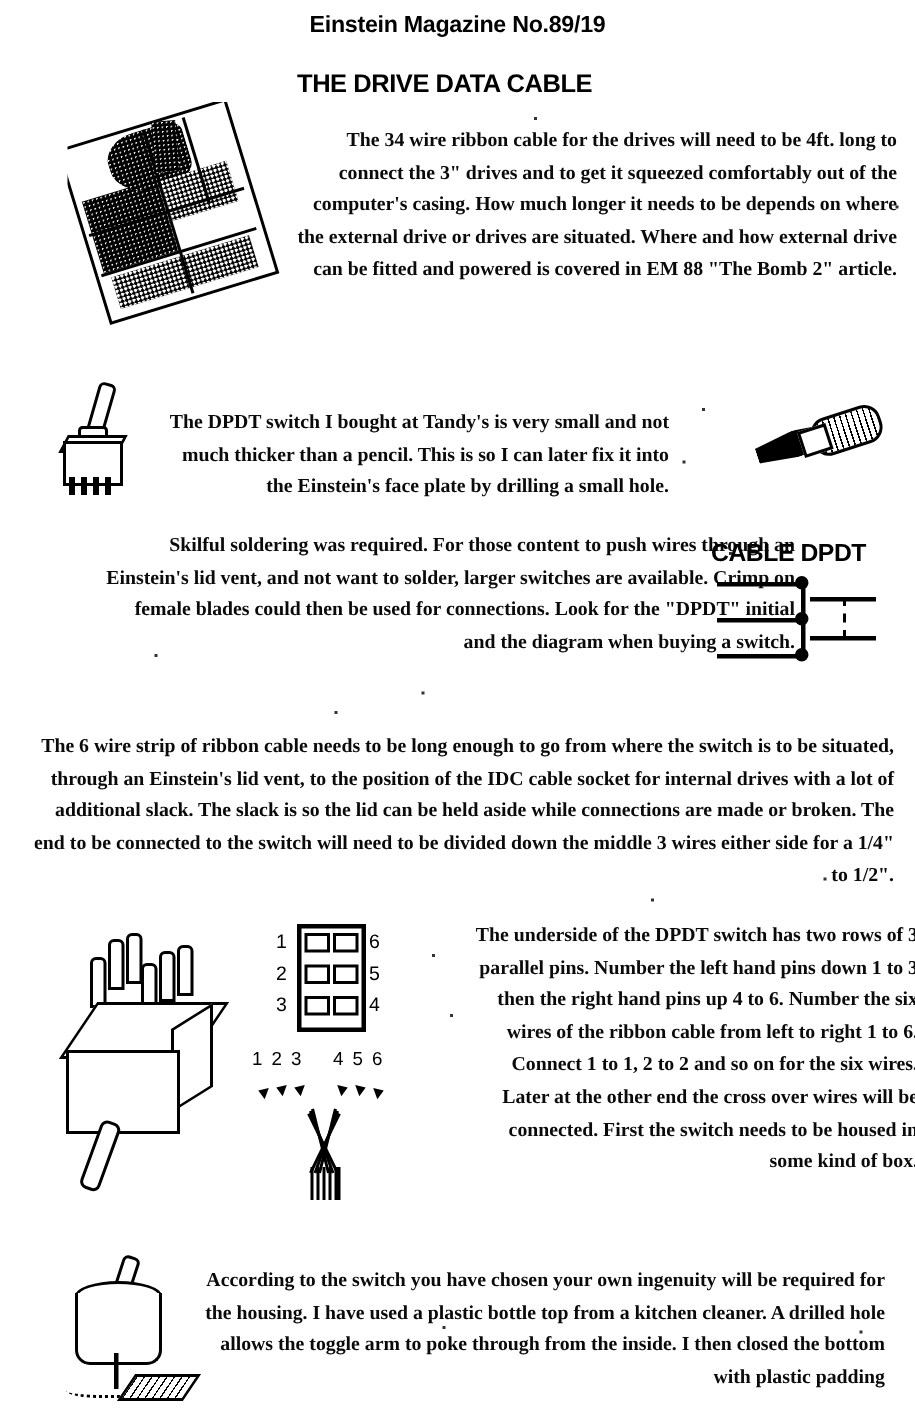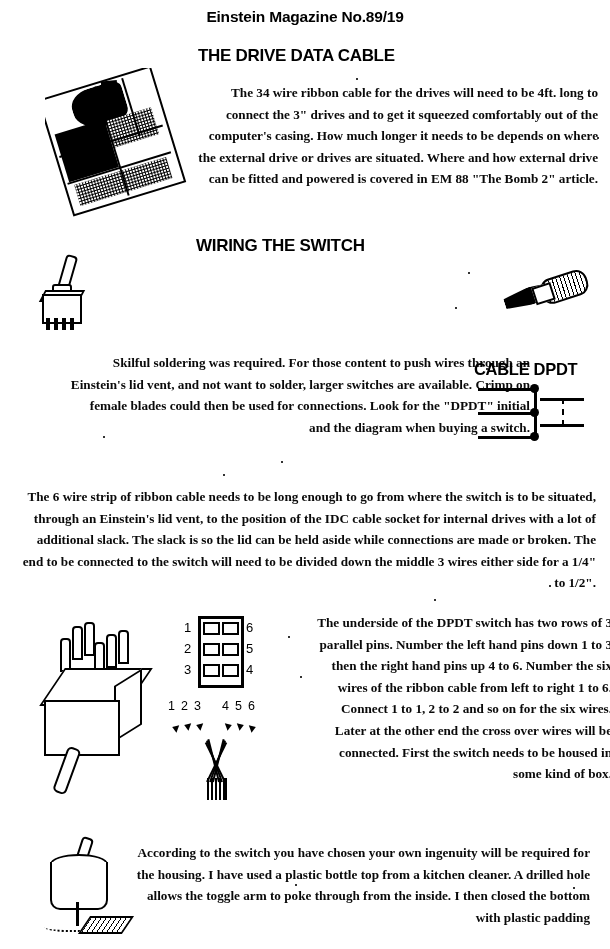--- a/index.html
+++ b/index.html
@@ -354,41 +354,41 @@
         <div class="ht-line" style="left:58px;top:4px;width:2px;height:114px;"></div>
         <div class="ht-line" style="left:86px;top:4px;width:2px;height:60px;"></div>
         <div class="ht-dark" style="left:62px;top:2px;width:16px;height:34px;transform:rotate(12deg);"></div>
       </div>
     </div>
   </div>
 
   <div class="heading" id="h-drive">THE DRIVE DATA CABLE</div>
   <div class="para" id="p-cable">The 34 wire ribbon cable for the drives will need to be 4ft. long to connect the 3" drives and to get it squeezed comfortably out of the computer's casing. How much longer it needs to be depends on where the external drive or drives are situated. Where and how external drive can be fitted and powered is covered in EM 88 "The Bomb 2" article.</div>
 
-  <div class="heading" id="h-wiring">WIRING THE SWITCH</div>
 
   <div class="fig" id="fig-toggle1">
     <div class="tog-lever"></div>
     <div class="tog-collar"></div>
     <div class="tog-top"></div>
     <div class="tog-body"></div>
     <div class="tog-pin" style="left:16px;"></div>
     <div class="tog-pin" style="left:24px;"></div>
     <div class="tog-pin" style="left:32px;"></div>
     <div class="tog-pin" style="left:40px;"></div>
   </div>
 
   <div class="fig" id="fig-blade">
     <div class="blade-g">
       <div class="blade-sleeve"></div>
       <div class="blade-tip"></div>
       <div class="blade-neck"></div>
     </div>
   </div>
 
+  <div class="para" id="p-switch1">The DPDT switch I bought at Tandy's is very small and not much thicker than a pencil. This is so I can later fix it into the Einstein's face plate by drilling a small hole.</div>
   <div class="para indent" id="p-switch2">Skilful soldering was required. For those content to push wires through an Einstein's lid vent, and not want to solder, larger switches are available. Crimp on female blades could then be used for connections. Look for the "DPDT" initial and the diagram when buying a switch.</div>
 
   <div class="heading" id="h-swdpdt">CABLE DPDT</div>
 
   <div class="fig" id="fig-dpdt">
     <div class="sch-line" style="left:0px;top:2px;width:58px;"></div>
     <div class="sch-line" style="left:0px;top:26px;width:58px;"></div>
     <div class="sch-line" style="left:0px;top:50px;width:58px;"></div>
 
     <div class="sch-vert" style="left:56px;top:2px;height:50px;"></div>

